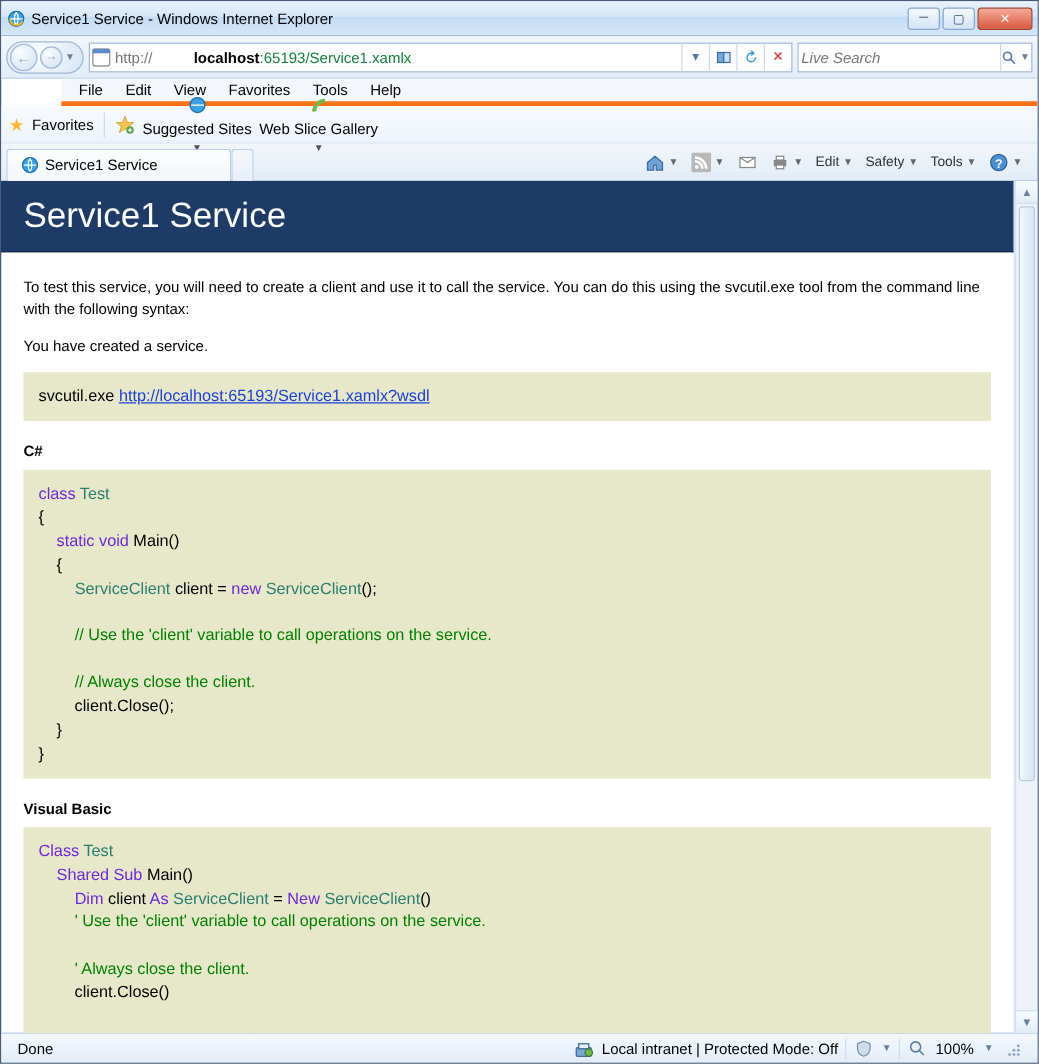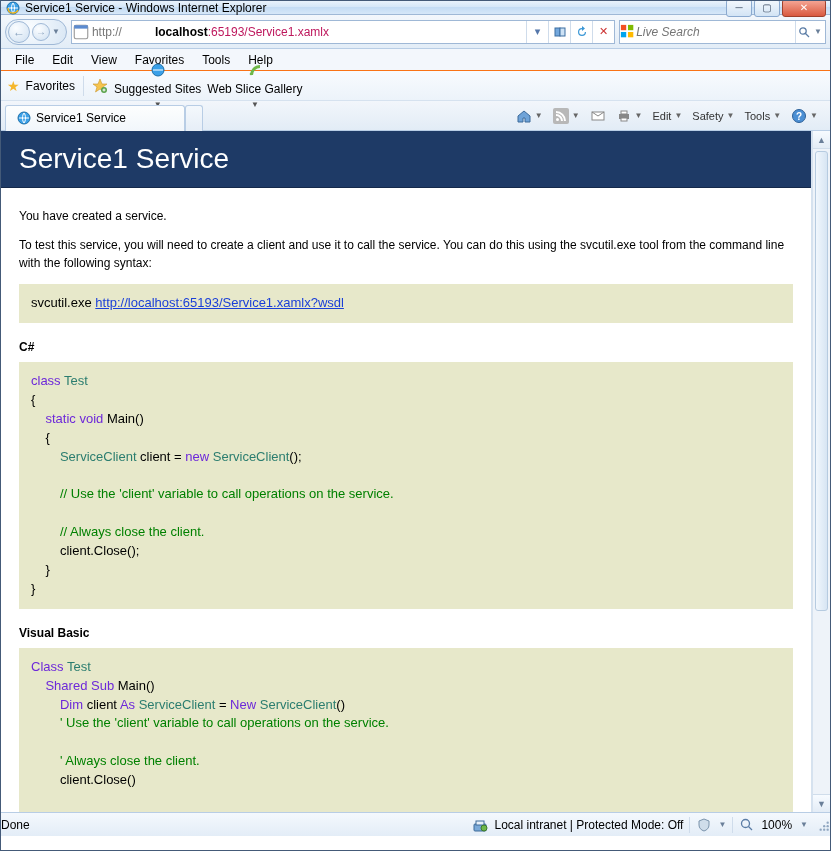--- a/index.html
+++ b/index.html
@@ -8,21 +8,21 @@
     font-family: "Segoe UI", Tahoma, sans-serif;
     font-size: 12px;
     background: #fff;
     width: 831px;
     height: 851px;
     overflow: hidden;
     border: 1px solid #445a78;
   }
   
   .titlebar {
-    height: 14px;
+    height: 28px;
     background: linear-gradient(to bottom, #e9f2fb 0%, #d6e7f8 45%, #c3dbf4 46%, #d6e7f8 100%);
     display: flex;
     align-items: center;
     padding: 0 4px;
     border-bottom: 1px solid #9fb8d6;
   }
   .titlebar .ie-icon { width:16px; height:16px; margin-right:4px; }
   .titlebar .title { flex:1; color:#000; }
   .titlebar .winbtns { display:flex; gap:2px; }
   .winbtn {
@@ -62,26 +62,26 @@
   .addrbox input, .searchbox input {
     border:none;outline:none;font-size:12px;height:20px;flex:1;padding:0 2px;
     font-family:"Segoe UI",Tahoma,sans-serif;
   }
   .searchbox input { font-style:italic; color:#777; }
   .addrbox .btn, .searchbox .btn {
     width:22px;height:22px;display:flex;align-items:center;justify-content:center;
     border-left:1px solid #cfdceb;color:#5577aa;font-size:11px;
   }
   .addrbox .url-host { font-weight:bold; color:#000;margin-left:33px; }
-  .searchbox { width:207px; }
+  .searchbox { width:188px; }
   .searchbox .flag { width:20px; display:flex;align-items:center;justify-content:center; }
   
   .menubar {
-    height:22px; background:#f3f7fc; border-bottom:1px solid #f97316;
-    display:flex;align-items:center;padding:0 6px;gap:2px;
+    height:22px; background:#f3f7fc; border-bottom:4px solid #f97316;
+    display:flex;align-items:center;padding:0 6px;gap:2px;margin-left:48px;
   }
   .menubar span { padding:2px 8px; color:#000; }
   
   .favbar {
     height:30px; background: linear-gradient(to bottom,#f8fbfe,#ecf3fa);
     border-bottom:1px solid #d6e2ef;
     display:flex;align-items:center;padding:0 6px;gap:6px;
   }
   .favbar .star { color:#f5b72c; font-size:14px; }
   .favbar .sep { width:1px;height:20px;background:#cfdceb;margin:0 2px;}
@@ -156,21 +156,21 @@
   .codebox a { color:#1a3fd8; }
   .codebox .kw { color:#6d28d9; }
   .codebox .cls { color:#2b7d6f; }
   .codebox .cm { color:#008000; }
   .langlabel { font-weight:bold;margin:16px 0 6px; font-family:Verdana,sans-serif;font-size:12px;}
   
   .statusbar {
     height:24px;border-top:1px solid #b8cde5;
     background:linear-gradient(to bottom,#f4f8fd,#e3edf7);
     display:flex;align-items:center;font-size:12px;color:#000;
-    padding:0 0;gap:6px;text-align:right;
+    padding:0 13px;gap:6px;text-align:right;
   }
   .statusbar .sep{width:1px;height:16px;background:#cfdceb;}
   .statusbar .spacer{flex:1;}
   .ico { width:16px;height:16px;display:inline-flex;align-items:center;justify-content:center;}
   svg { display:block; }
 </style>
 </head>
 <body>
 
 <div class="titlebar">
@@ -197,21 +197,21 @@
   </div>
   <div class="addrbox">
     <span class="globe ico">
       <svg viewBox="0 0 16 16">
           <rect x="2" y="2" width="12" height="12" rx="1.5" fill="#fff" stroke="#999"></rect>
           <rect x="2" y="2" width="12" height="3" fill="#5b8bd0"></rect>
         </svg>
     </span>
     <span style="padding-left:2px;color:#777;">http://</span>
       <span class="url-host">localhost</span>
-      <span style="color:#be185d;">:65193/Service1.xamlx</span>
+      <span style="color:#15803d;">:65193/Service1.xamlx</span>
     <span style="flex:1"></span>
     <div class="btn">▾</div>
     <div class="btn">
       <svg width="12" height="12" viewBox="0 0 12 12">
           <rect x="1" y="2" width="5" height="8" fill="#74a8dd" stroke="#3d6fa1"></rect>
           <rect x="6" y="2" width="5" height="8" fill="#cde2f5" stroke="#3d6fa1"></rect>
         </svg>
     </div>
     <div class="btn" style="color:#2a8f2a;">
       <svg width="12" height="12" viewBox="0 0 12 12">
@@ -352,22 +352,22 @@
         </span>
         <span class="drop">▼</span>
       </div>
   </div>
 </div>
 
 <div class="content-shell">
   <div class="content">
     <div class="pagehdr">Service1 Service</div>
     <div class="pagebody">
+      <p>To test this service, you will need to create a client and use it to call the service. You can do this using the svcutil.exe tool from the command line with the following syntax:</p>
       <p>You have created a service.</p>
-      <p>To test this service, you will need to create a client and use it to call the service. You can do this using the svcutil.exe tool from the command line with the following syntax:</p>
       <div class="codebox"><span>svcutil.exe </span><a href="#">http://localhost:65193/Service1.xamlx?wsdl</a></div>
       <div class="langlabel">C#</div>
       <div class="codebox"><span class="kw">class</span> <span class="cls">Test</span>
 {
     <span class="kw">static void</span> Main()
     {
         <span class="cls">ServiceClient</span> client = <span class="kw">new</span> <span class="cls">ServiceClient</span>();
 
         <span class="cm">// Use the 'client' variable to call operations on the service.</span>
 

